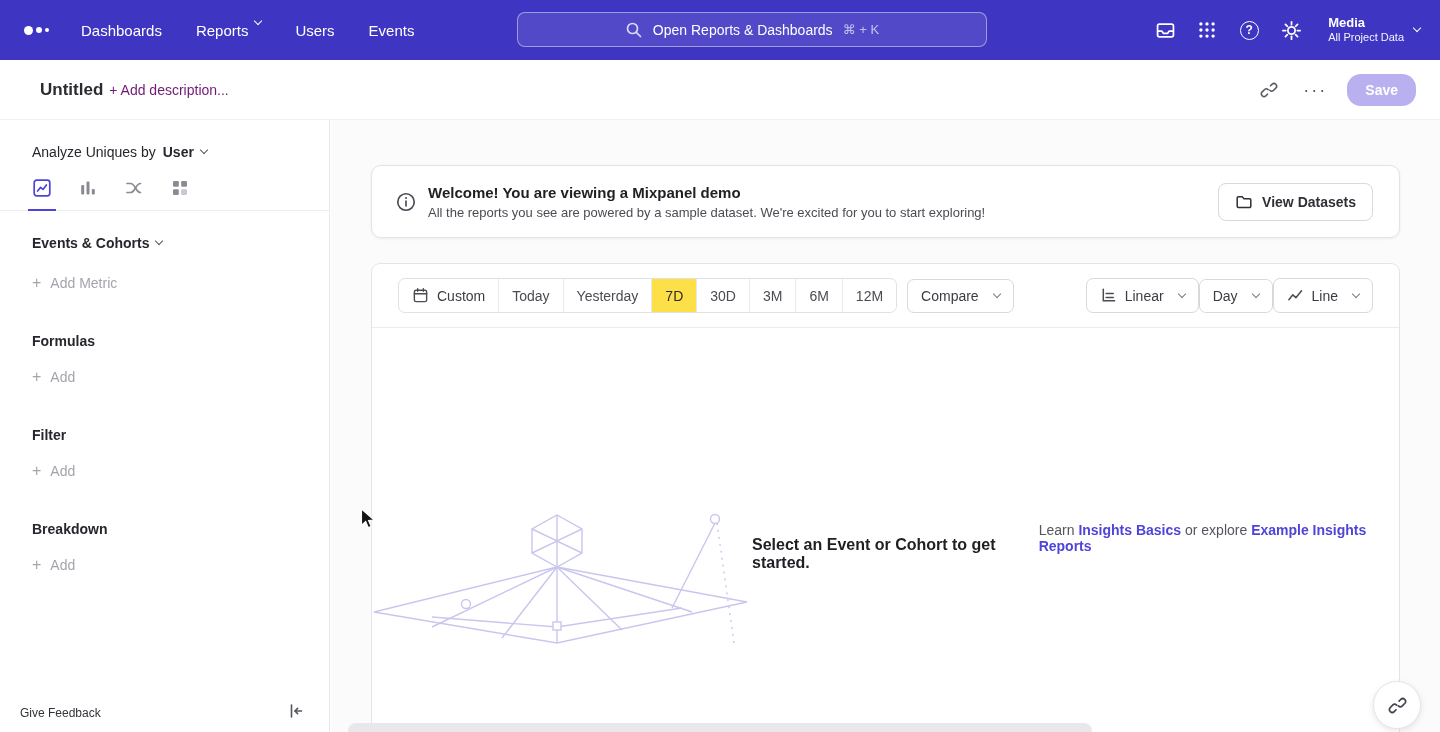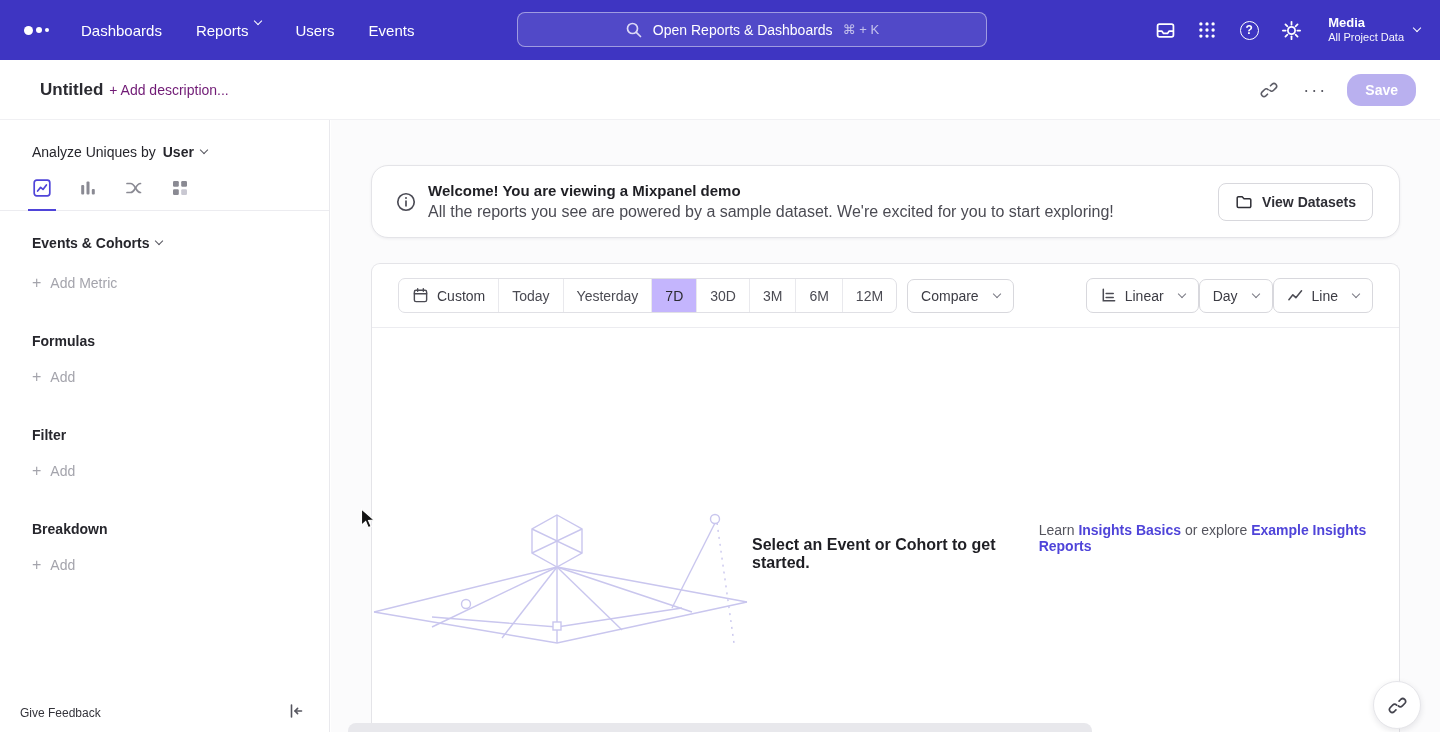--- a/index.html
+++ b/index.html
@@ -48,33 +48,33 @@
   .section-head { display:flex; align-items:center; font-size:14px; font-weight:bold; color:#26262c; padding-left:32px; }
   .section-head .chev { color:#55555e; }
   .add-row { display:flex; align-items:center; gap:9px; color:#a4a4ac; font-size:14px; padding-left:32px; cursor:pointer; }
   .add-row .plus { font-size:16px; line-height:14px; }
   .sidebar-footer { position:absolute; left:0; bottom:0; width:100%; padding:14px 24px 12px 20px; display:flex; align-items:flex-end; justify-content:space-between; }
   .feedback-link { font-size:12px; color:#33333a; cursor:pointer; }
   .collapse-btn { color:#55555e; cursor:pointer; display:flex; }
 
   
   .main { position:absolute; left:331px; top:120px; width:1109px; height:612px; background:#fbfbfc; padding:0 40px; }
-  .banner { margin-top:45px; height:73px; background:#fff; border:1px solid #e4e4e8; border-radius:17px; box-shadow:0 1px 3px rgba(20,20,43,0.06); display:flex; align-items:center; padding:0 26px 0 24px; gap:12px; }
+  .banner { margin-top:45px; height:73px; background:#fff; border:1px solid #e4e4e8; border-radius:10px; box-shadow:0 1px 3px rgba(20,20,43,0.06); display:flex; align-items:center; padding:0 26px 0 24px; gap:12px; }
   .banner-text { display:flex; flex-direction:column; gap:4px; }
   .banner-title { font-size:15px; font-weight:bold; color:#1f1f24; }
-  .banner-body { font-size:16px; color:#4b4b53; }
+  .banner-body { font-size:13px; color:#4b4b53; }
   .outline-btn { display:flex; align-items:center; gap:9px; border:1px solid #d8d8dd; border-radius:8px; padding:9px 16px; background:#fff; font-size:14px; color:#2f2f36; font-weight:bold; cursor:pointer; white-space:nowrap; }
   .banner .outline-btn { margin-left:auto; }
 
   .card { margin-top:25px; background:#fff; border:1px solid #e4e4e8; border-bottom:none; border-radius:9px 9px 0 0; height:469px; display:flex; flex-direction:column; position:relative; }
   .controls-row { display:flex; align-items:center; padding:14px 26px 14px 26px; border-bottom:1px solid #ececf0; }
   .seg { display:flex; border:1px solid #e0e0e5; border-radius:7px; overflow:hidden; }
   .seg-item { padding:8px 13px; font-size:14px; color:#4b4b53; border-left:1px solid #e9e9ed; cursor:pointer; display:flex; align-items:center; gap:8px; white-space:nowrap; }
   .seg-item:first-child { border-left:none; color:#3c3c44; }
-  .seg-item.selected { background:#c4b5fd; color:#2b2b31; }
+  .seg-item.selected { background:#fde047; color:#2b2b31; }
   .ctl-btn { display:flex; align-items:center; gap:8px; border:1px solid #d8d8dd; border-radius:7px; padding:8px 13px; background:#fff; font-size:14px; color:#3c3c44; cursor:pointer; white-space:nowrap; }
   .ctl-btn .chev { color:#7a7a84; margin-top:-3px; }
   .compare { margin-left:10px; }
   .right-ctls { margin-left:auto; display:flex; align-items:center; gap:0; }
 
   .empty-area { flex:1; display:flex; flex-direction:row; align-items:center; }
   .illustration { margin-top:100px; }
   .empty-title { margin-top:48px; font-size:16px; font-weight:bold; color:#1f1f24; }
   .empty-sub { margin-top:16px; font-size:14px; color:#55555e; }
   .empty-sub .lnk { color:#4f44d9; font-weight:bold; cursor:pointer; }

